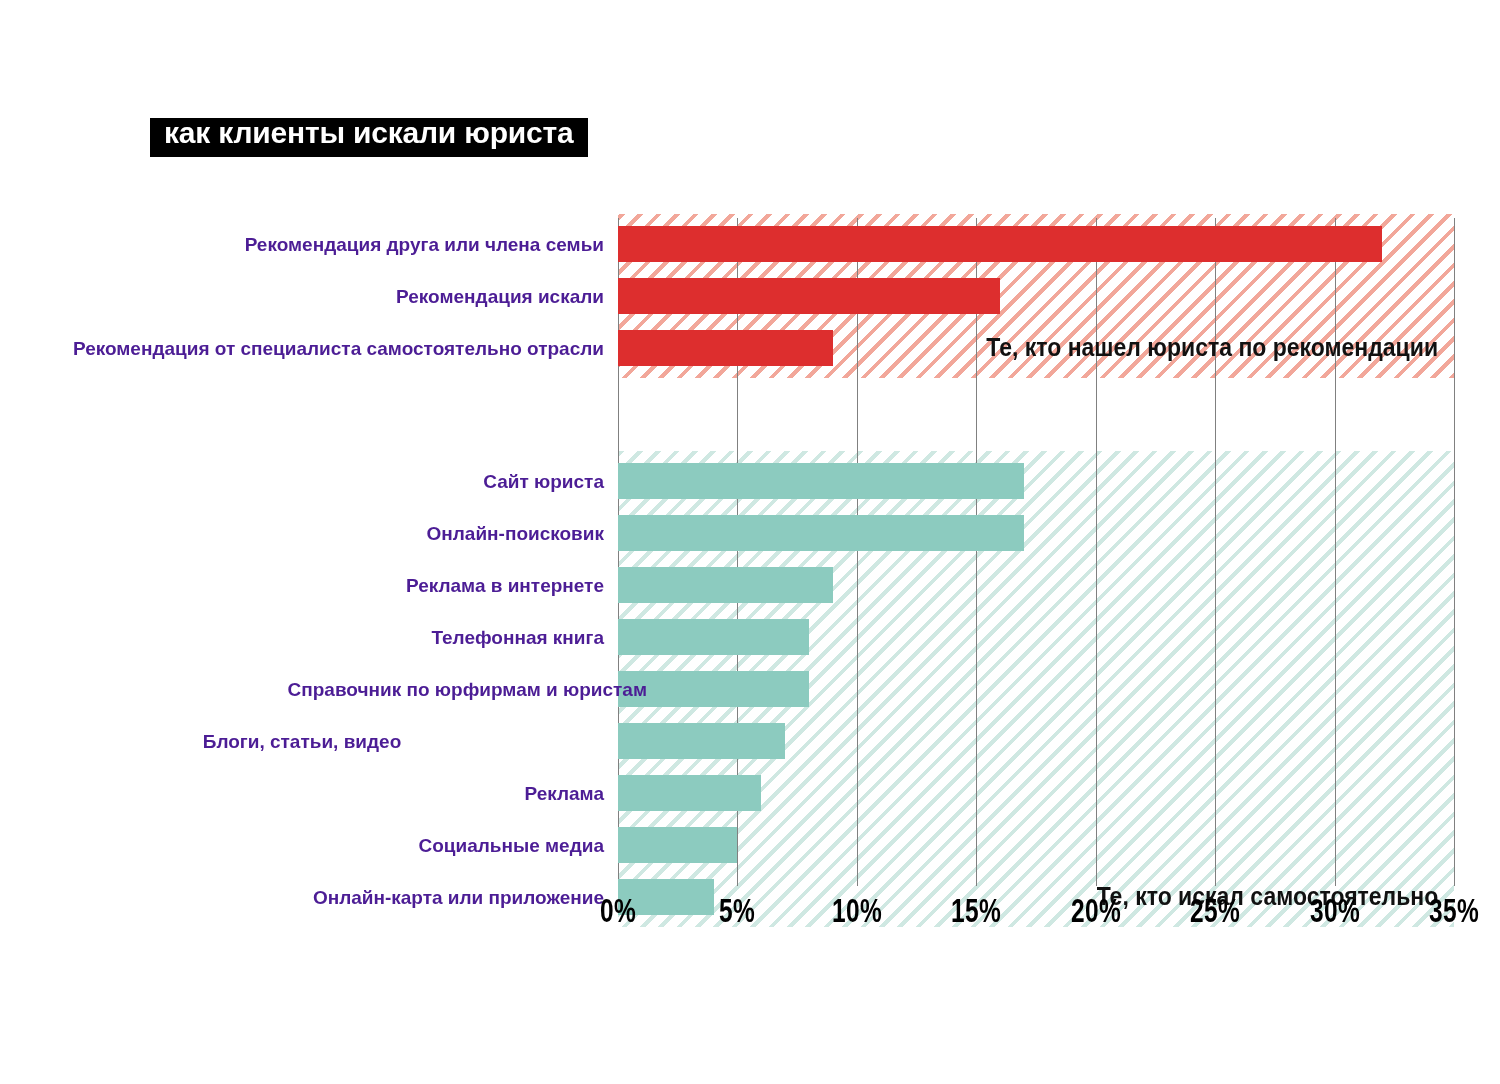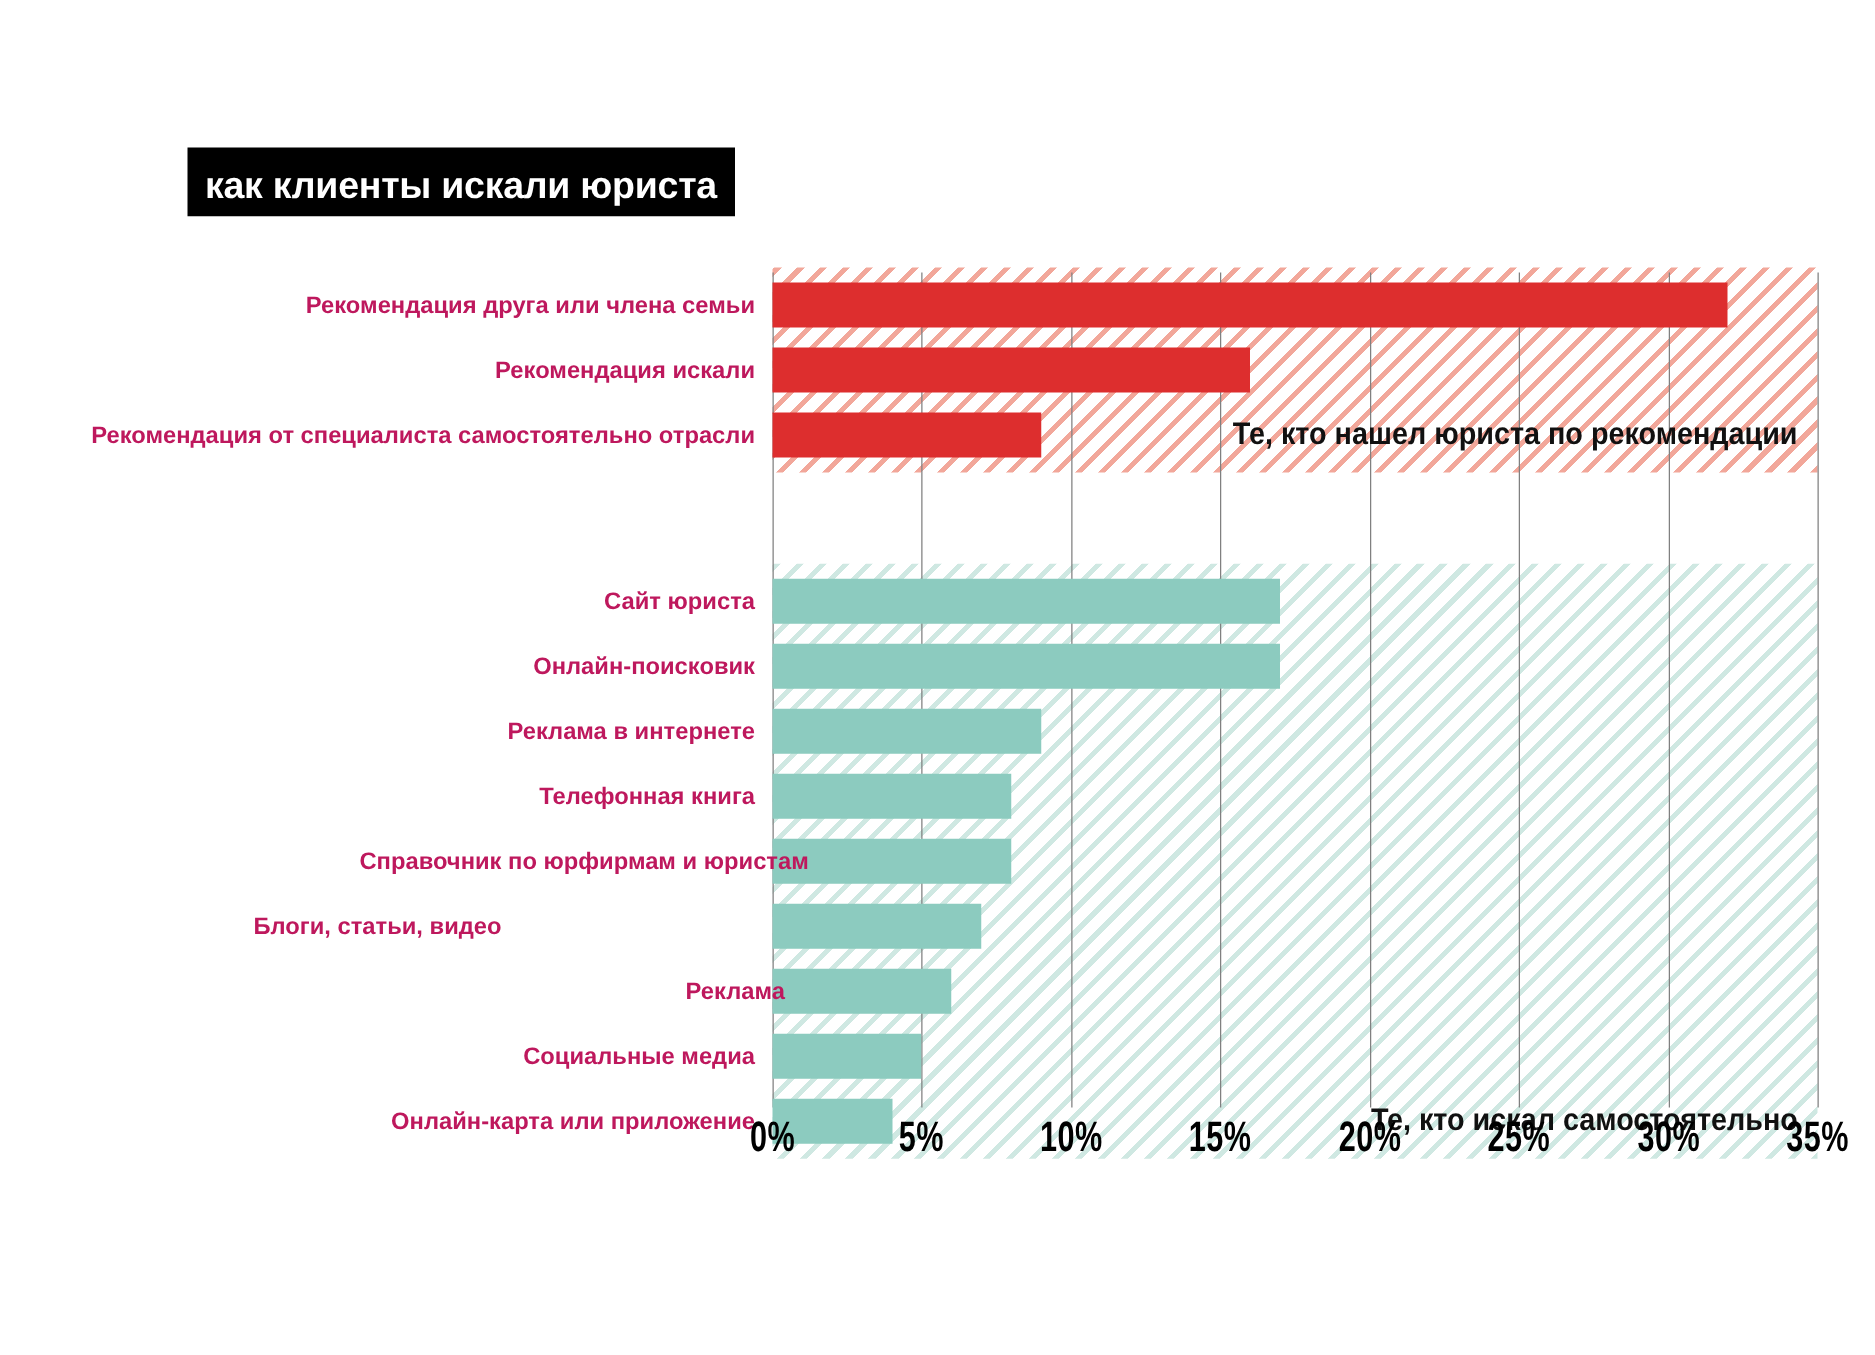--- a/index.html
+++ b/index.html
@@ -5,21 +5,21 @@
   html,body{margin:0;padding:0;}
   body{
     width:1500px;height:1084px;background:#ffffff;
     font-family:"Liberation Sans", sans-serif;
     overflow:hidden;position:relative;
   }
   
   #title-box{
     position:absolute; left:150px; top:118px;
     background:#000000; color:#ffffff;
-    padding:16px 14px 9px 14px;
+    padding:0 14px 9px 14px;
     font-size:30px; font-weight:bold; letter-spacing:-0.2px;
     line-height:1;
     white-space:nowrap;
   }
   
   #chart{
     position:absolute; left:0; top:0; width:1500px; height:1084px;
   }
   
   #plot{
@@ -53,21 +53,21 @@
   }
   
   .bar{
     position:absolute; left:0; height:36px;
   }
   .bar-red{ background:#dd2e2e; }
   .bar-teal{ background:#8ccbbf; }
   .cat-label{
     position:absolute;
     text-align:right;
-    font-size:19px; font-weight:bold; color:#be185d;
+    font-size:19px; font-weight:bold; color:#4c1d95;
     white-space:nowrap;
     line-height:1;
   }
   
   #xaxis{
     position:absolute; left:618px; top:893px; width:836px; height:46px;
   }
   .xtick{
     position:absolute; top:0;
     font-size:34px; font-weight:bold; color:#000000;
@@ -127,21 +127,21 @@
   <div id="catlabels">
       <div class="cat-label" style="top: 235px; left: 0px; width: 604px;">Рекомендация друга или члена семьи</div>
       <div class="cat-label" style="top: 287px; left: 0px; width: 604px;">Рекомендация искали</div>
       <div class="cat-label" style="top: 339px; left: 0px; width: 604px;">Рекомендация от специалиста самостоятельно отрасли</div>
       <div class="cat-label" style="top: 471.6px; left: 0px; width: 604px;">Сайт юриста</div>
       <div class="cat-label" style="top: 523.6px; left: 0px; width: 604px;">Онлайн-поисковик</div>
       <div class="cat-label" style="top: 575.6px; left: 0px; width: 604px;">Реклама в интернете</div>
       <div class="cat-label" style="top: 627.6px; left: 0px; width: 604px;">Телефонная книга</div>
       <div class="cat-label" style="top: 679.6px; left: 0px; width: 604px; margin-left: 43px;">Справочник по юрфирмам и юристам</div>
       <div class="cat-label" style="top: 731.6px; left: 0px; width: 604px; text-align: center;">Блоги, статьи, видео</div>
-      <div class="cat-label" style="top: 783.6px; left: 0px; width: 604px; padding-left: 24px;">Реклама</div>
+      <div class="cat-label" style="top: 783.6px; left: 0px; width: 604px;">Реклама</div>
       <div class="cat-label" style="top: 835.6px; left: 0px; width: 604px;">Социальные медиа</div>
       <div class="cat-label" style="top: 887.6px; left: 0px; width: 604px;">Онлайн-карта или приложение</div>
     </div>
   <div id="xaxis">
       <div class="xtick" style="left: 0px;">0%</div>
       <div class="xtick" style="left: 119px;">5%</div>
       <div class="xtick" style="left: 239px;">10%</div>
       <div class="xtick" style="left: 358px;">15%</div>
       <div class="xtick" style="left: 478px;">20%</div>
       <div class="xtick" style="left: 597px;">25%</div>

